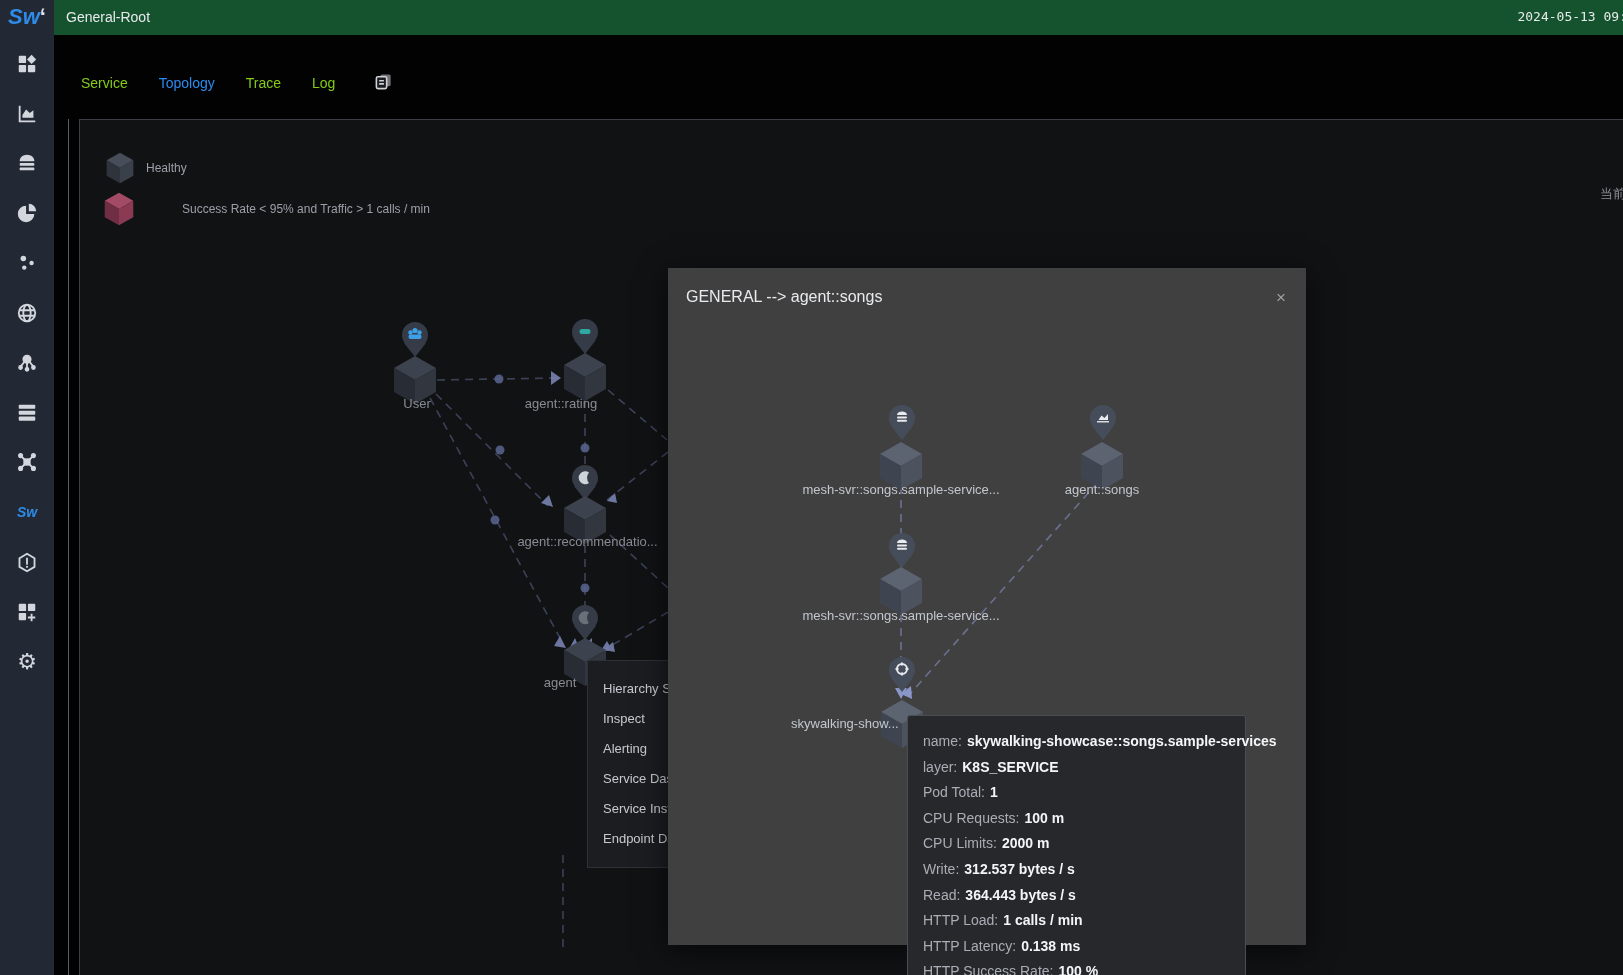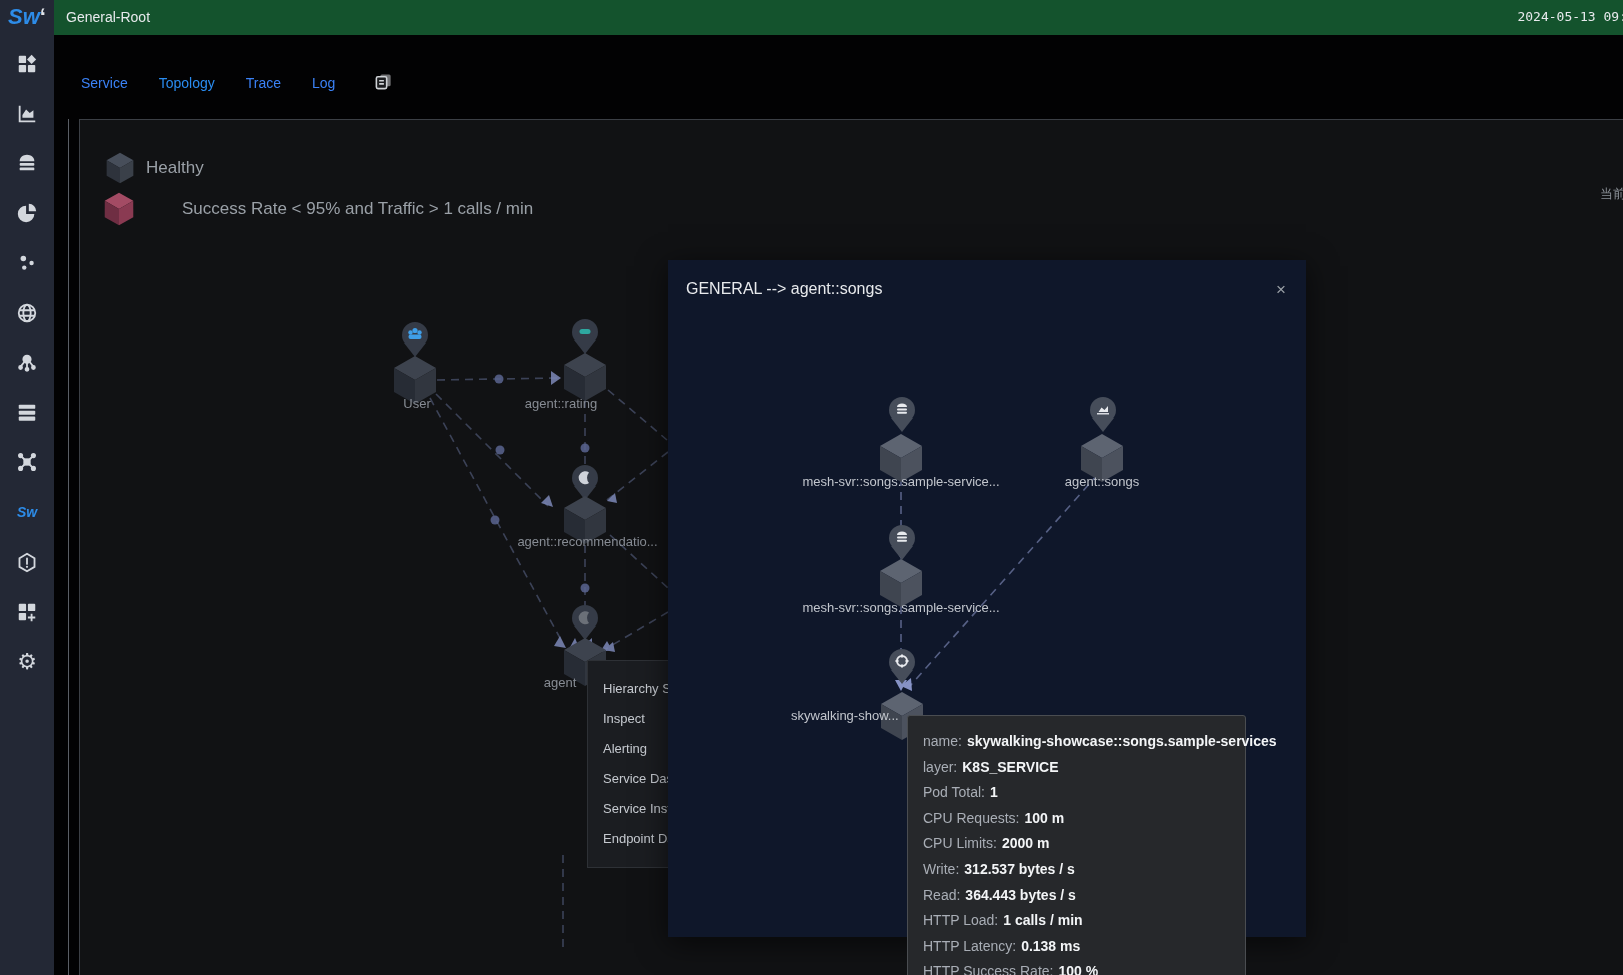--- a/index.html
+++ b/index.html
@@ -15,31 +15,31 @@
   .sw-item { color:#2d8ce8; font-weight:bold; font-style:italic; font-size:14px; }
   .gear-glyph { font-size:22px; line-height:22px; color:#d3d7dd; font-style:normal; }
 
   
   .topbar { position:absolute; left:54px; top:0; width:1569px; height:35px; background:#14532d; z-index:20; }
   .topbar-title { position:absolute; left:12px; top:9px; font-size:14px; color:#e8eaed; }
   .topbar-time { position:absolute; right:-4px; top:9px; font-size:13px; color:#e8eaed; font-family:"DejaVu Sans Mono", monospace; white-space:nowrap; }
 
   
   .tabs { position:absolute; left:81px; top:62px; height:42px; display:flex; align-items:center; gap:31px; z-index:20; }
-  .tab { font-size:14px; color:#3b82f6; cursor:pointer; white-space:nowrap; }
+  .tab { font-size:14px; color:#84cc16; cursor:pointer; white-space:nowrap; }
   .tab.active { color:#2a8cf0; }
   .tab-doc-icon { margin-left:8px; cursor:pointer; }
 
   
   .v-divider { position:absolute; left:68px; top:119px; width:1px; height:856px; background:#5a5e66; z-index:1; }
   .widget { position:absolute; left:79px; top:119px; width:1600px; height:900px; background:#111214; border:1px solid #3b3f45; z-index:2; }
 
   
   .legend-row { position:absolute; display:flex; align-items:center; }
-  .legend-label { font-size:17px; color:#9aa0a7; margin-left:12px; }
+  .legend-label { font-size:12px; color:#9aa0a7; margin-left:12px; }
   .cube-svg { display:block; }
   .cube-gray .top{fill:#474e5a}.cube-gray .lf{fill:#2e333c}.cube-gray .rt{fill:#3a4049}
   .cube-red  .top{fill:#a34b64}.cube-red  .lf{fill:#6f2e43}.cube-red  .rt{fill:#8a3a52}
   .cube-dim  .top{fill:#3d434e}.cube-dim  .lf{fill:#272c35}.cube-dim  .rt{fill:#31363f}
   .cube-mod  .top{fill:#5d6471}.cube-mod  .lf{fill:#3f4550}.cube-mod  .rt{fill:#4c525e}
 
   .current-label { position:absolute; right:-3px; top:185px; font-size:13px; color:#8a8f96; z-index:3; white-space:nowrap; }
 
   
   .node { position:absolute; z-index:4; cursor:pointer; }
@@ -47,21 +47,21 @@
   .node-label.center { text-align:center; }
   .pin-dim  .pin-body{fill:#353b47}
   .pin-mod  .pin-body{fill:#464d5a}
   .edges { position:absolute; left:0; top:0; z-index:3; pointer-events:none; }
 
   
   .ctx-menu { position:absolute; left:587px; top:660px; width:240px; height:208px; background:#1b1d21; border:1px solid #2e3136; z-index:5; padding-top:13px; }
   .ctx-item { height:30px; line-height:30px; padding-left:15px; font-size:13px; color:#c6cad0; cursor:pointer; white-space:nowrap; overflow:hidden; }
 
   
-  .modal { position:absolute; left:668px; top:260px; width:638px; height:677px; background:#0f172a; box-shadow:0 6px 28px rgba(0,0,0,.6); z-index:10; }
+  .modal { position:absolute; left:668px; top:268px; width:638px; height:677px; background:#404040; box-shadow:0 6px 28px rgba(0,0,0,.6); z-index:10; }
   .modal-title { position:absolute; left:18px; top:20px; font-size:16px; color:#e8eaed; }
   .modal-close { position:absolute; right:20px; top:22px; font-size:17px; color:#9aa0a6; cursor:pointer; line-height:16px; }
   .modal .node-label { color:#c2c6cd; }
 
   
   .tooltip { position:absolute; left:907px; top:715px; width:339px; height:290px; background:#26282b; border:1px solid #4a4d51; border-radius:3px; z-index:20; padding:13px 15px; }
   .tt-row { font-size:14px; line-height:25.6px; white-space:nowrap; }
   .tt-label { color:#a9aeb6;text-align:right; }
   .tt-value { color:#f3f5f7; font-weight:bold; margin-left:5px; }
 </style>

